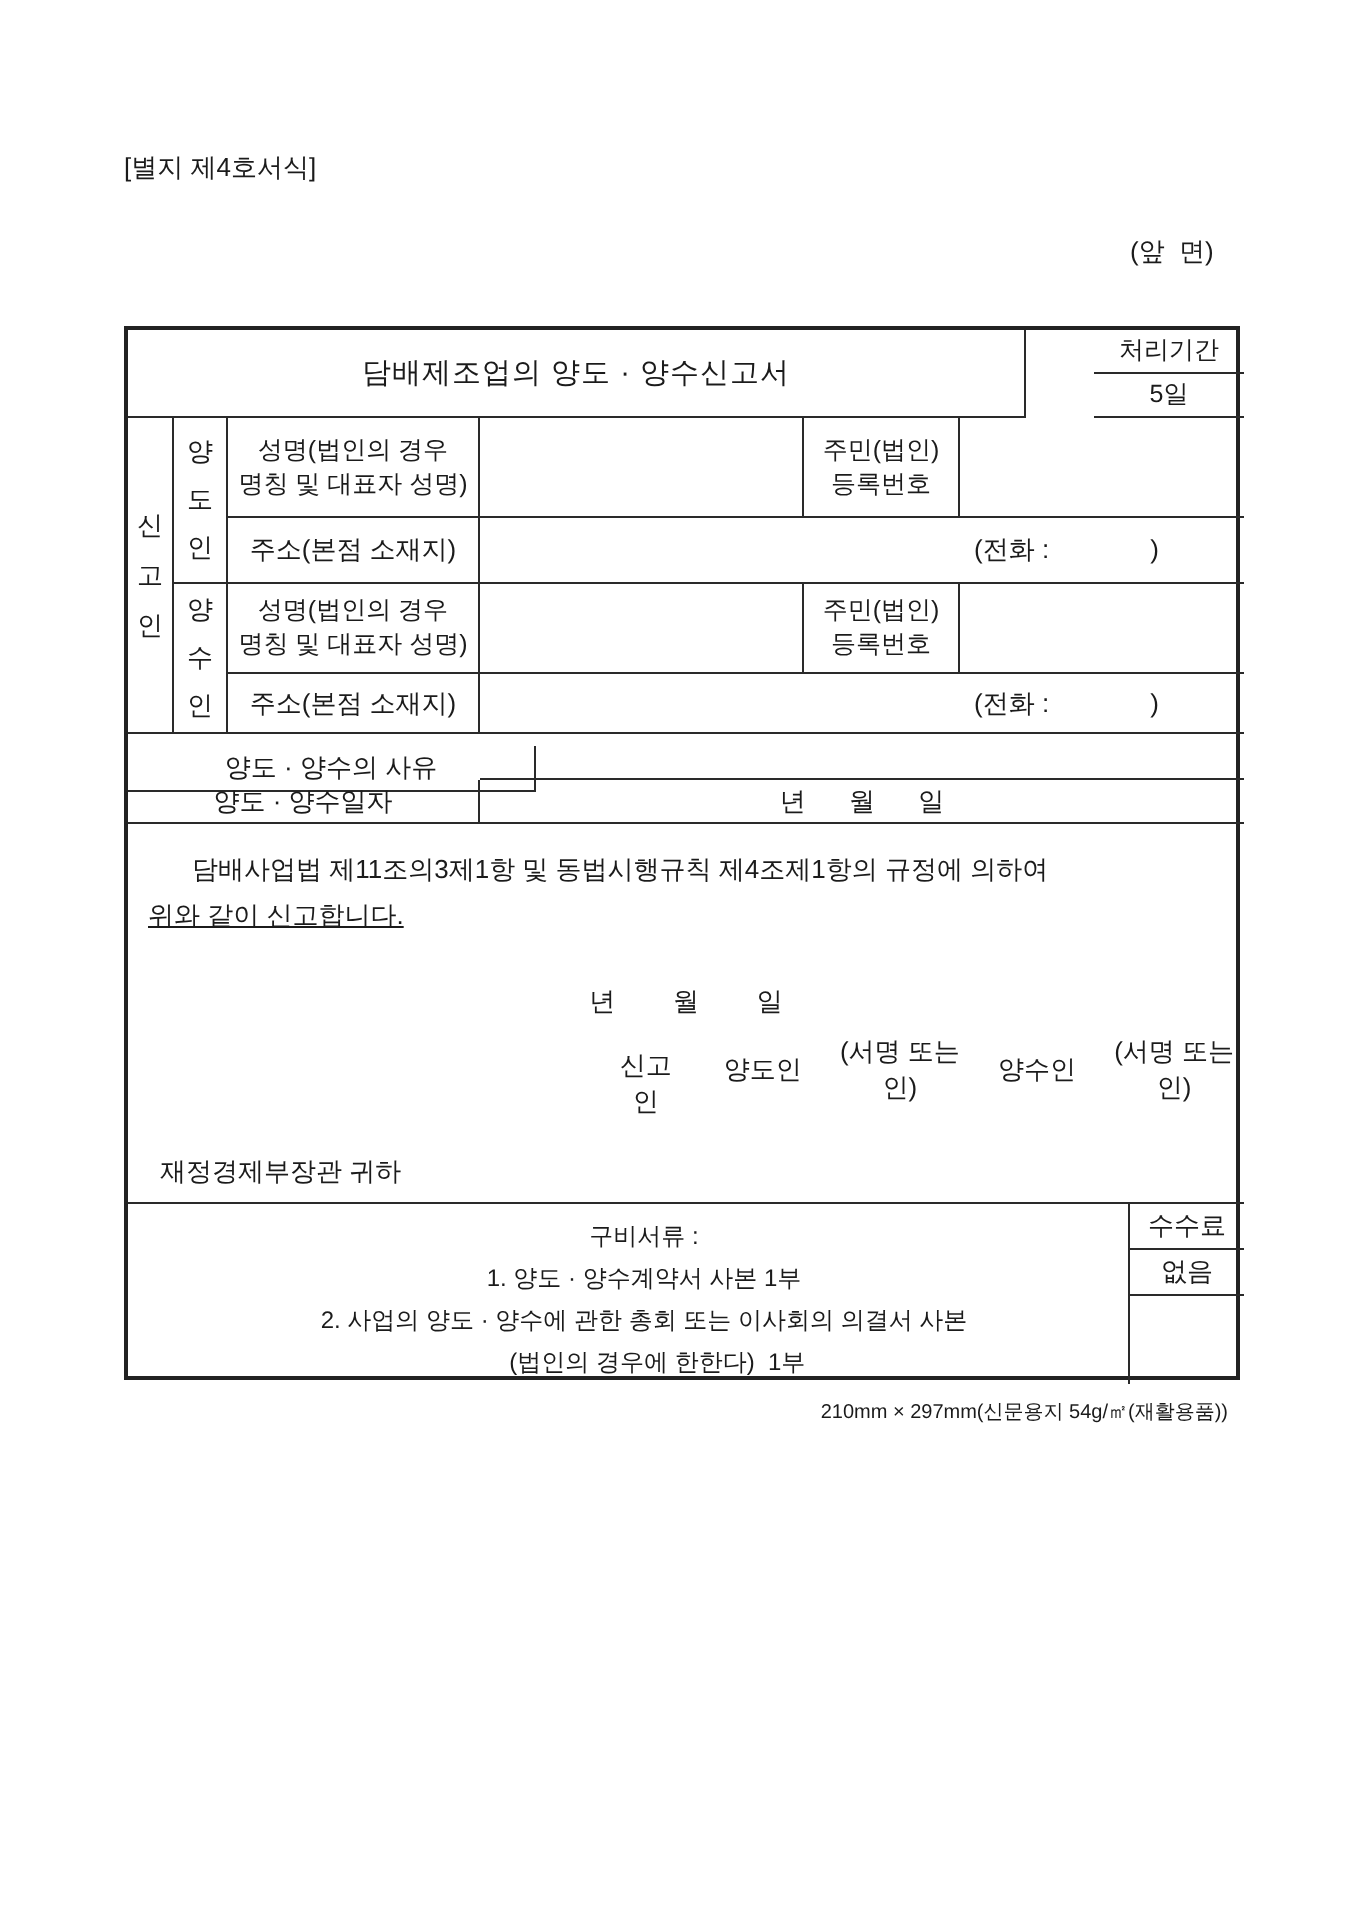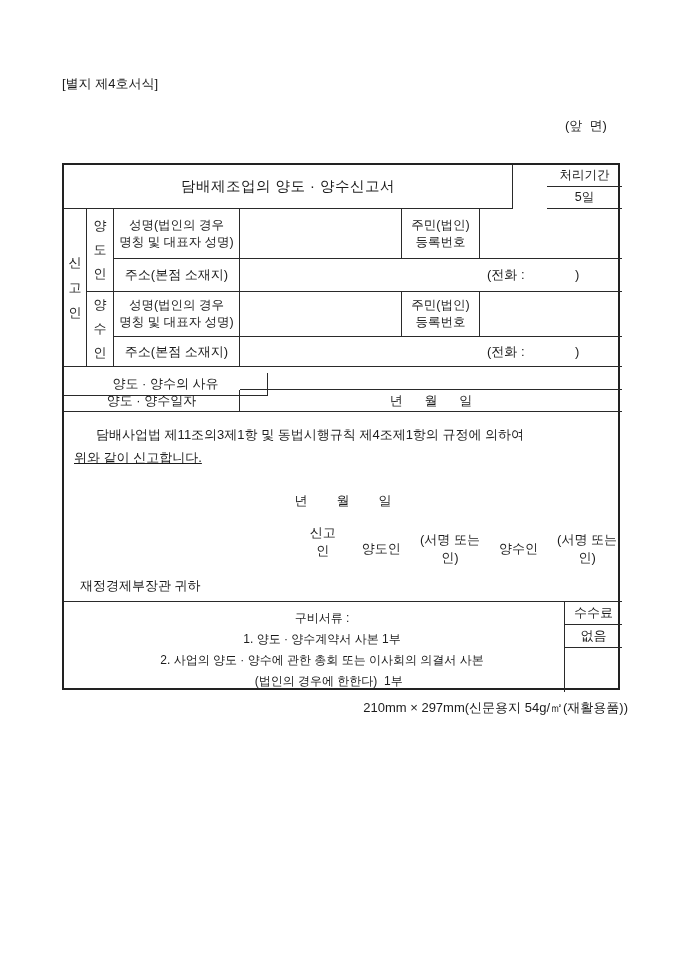--- a/index.html
+++ b/index.html
@@ -106,21 +106,21 @@
     <div class="t-cell no-r value-cell" style="left:176px; top:202px; width:382px; height:23px;"></div>
 
     <div class="t-cell" style="left:0; top:225px; width:176px; height:22px; font-size:13px;">양도 · 양수일자</div>
     <div class="t-cell no-r pre value-cell" style="left:176px; top:225px; width:382px; height:22px;">년      월      일</div>
 
     <div class="t-cell decl-cell" style="left:0; top:247px; width:558px; height:190px;">
       <div class="decl-inner" style="left:32px; top:14px;">담배사업법 제11조의3제1항 및 동법시행규칙 제4조제1항의 규정에 의하여</div>
       <div class="decl-inner" style="left:10px; top:37px;text-decoration:underline;">위와 같이 신고합니다.</div>
       <div class="decl-inner pre" style="left:0; top:80px; width:558px; text-align:center;">년        월        일</div>
 
-      <div class="sig-block" style="left:242px; top:112px;align-items:flex-end;">
+      <div class="sig-block" style="left:242px; top:112px;">
         <span style="align-self:center;">신고인</span>
         <div class="sig-roles">
           <div class="sig-row">
             <span class="sig-role">양도인</span>
             <span>(서명 또는 인)</span>
           </div>
           <div class="sig-row">
             <span class="sig-role">양수인</span>
             <span>(서명 또는 인)</span>
           </div>
@@ -136,15 +136,15 @@
       <div class="docs-line">2. 사업의 양도 · 양수에 관한 총회 또는 이사회의 의결서 사본</div>
       <div class="docs-line">    (법인의 경우에 한한다)  1부</div>
     </div>
 
     <div class="t-cell no-r" style="left:501px; top:437px; width:57px; height:23px; font-size:13px;">수수료</div>
     <div class="t-cell no-r" style="left:501px; top:460px; width:57px; height:23px; font-size:13px;">없음</div>
     <div class="t-cell no-r no-b" style="left:501px; top:483px; width:57px; height:44px;"></div>
 
   </div>
 
-  <div class="abs" style="right:52px; top:699px; font-size:13px;">210mm × 297mm(신문용지 54g/㎡(재활용품))</div>
+  <div class="abs" style="right:66px; top:699px; font-size:10px;">210mm × 297mm(신문용지 54g/㎡(재활용품))</div>
 
 </div>
 
 </body></html>

